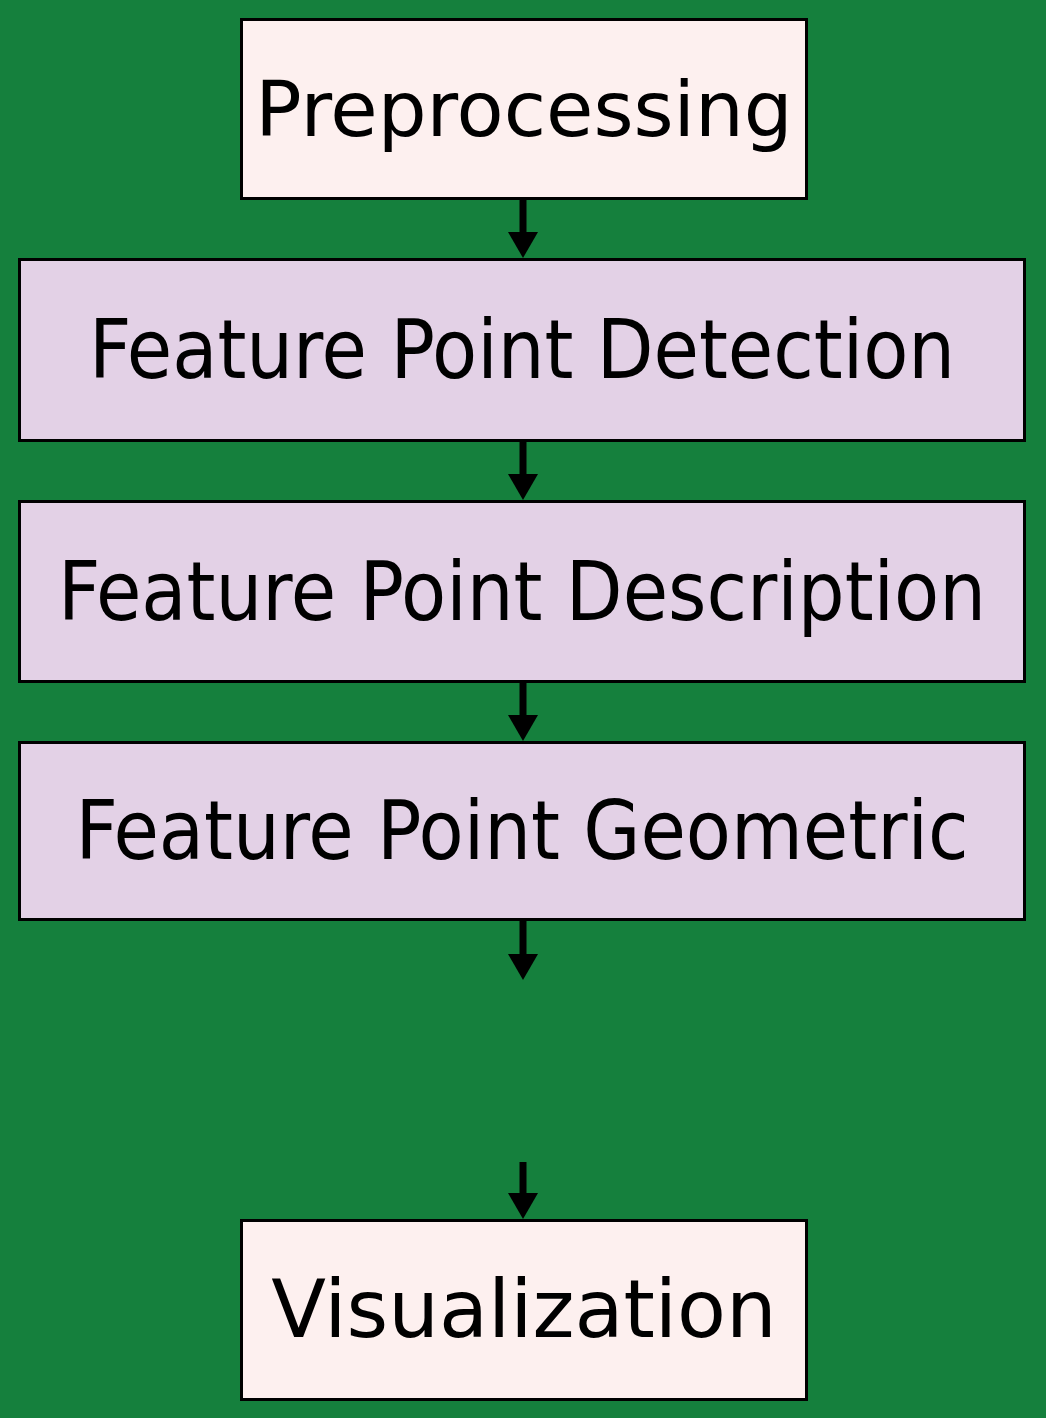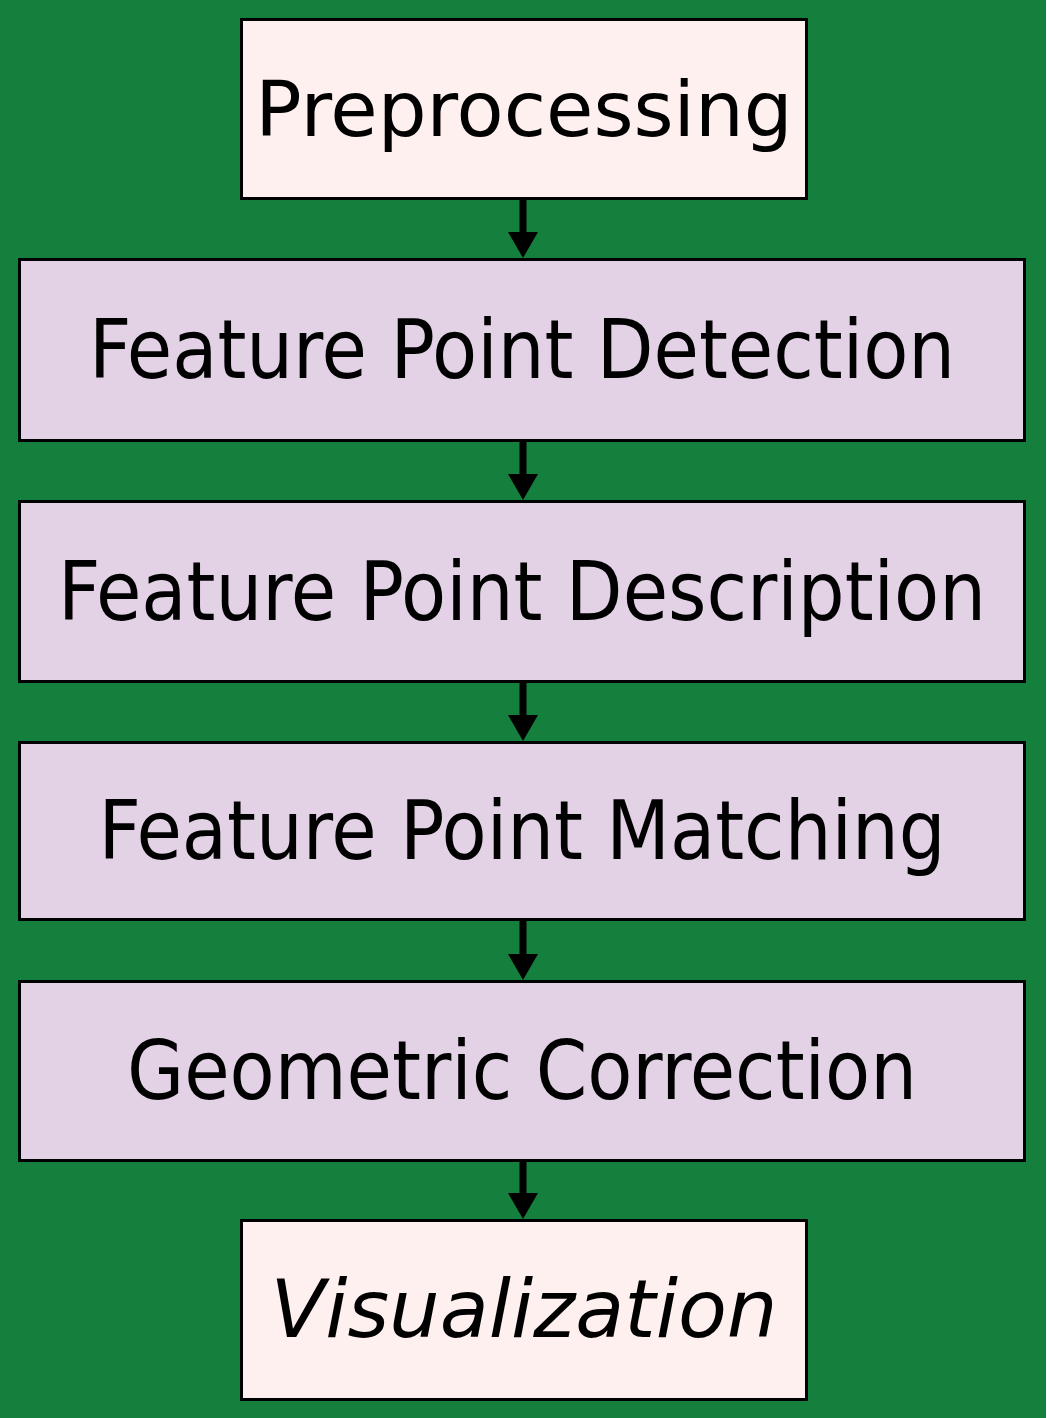--- a/index.html
+++ b/index.html
@@ -91,21 +91,18 @@
     <div class="node narrow fill-pink" style="left: 240px; top: 18px; width: 568px; height: 182px; background: rgb(253, 240, 239); border-color: rgb(0, 0, 0);">
       <span class="node-label" style="color: rgb(0, 0, 0); font-size: 77px;">Preprocessing</span>
     </div>
     <div class="node wide fill-lilac" style="left: 18px; top: 500px; width: 1008px; height: 183px; background: rgb(227, 209, 230); border-color: rgb(0, 0, 0);">
       <span class="node-label" style="color: rgb(0, 0, 0);">Feature Point Description</span>
     </div>
     <div class="node wide fill-lilac" style="left: 18px; top: 258px; width: 1008px; height: 184px; background: rgb(227, 209, 230); border-color: rgb(0, 0, 0);">
       <span class="node-label" style="color: rgb(0, 0, 0);">Feature Point Detection</span>
     </div>
     <div class="node wide fill-lilac" style="left: 18px; top: 741px; width: 1008px; height: 180px; background: rgb(227, 209, 230); border-color: rgb(0, 0, 0);">
-      <span class="node-label" style="color: rgb(0, 0, 0);">Feature Point Matching</span>
-    </div>
-    <div class="node wide fill-lilac" style="left: 18px; top: 980px; width: 1008px; height: 182px; background: rgb(227, 209, 230); border-color: rgb(0, 0, 0);">
-      <span class="node-label" style="color: rgb(0, 0, 0);">Geometric Correction</span>
+      <span class="node-label" style="color: rgb(0, 0, 0);">Feature Point Geometric</span>
     </div>
     <div class="node narrow fill-pink" style="left: 240px; top: 1219px; width: 568px; height: 182px; background: rgb(253, 240, 239); border-color: rgb(0, 0, 0);">
-      <span class="node-label" style="color: rgb(0, 0, 0); font-style: italic;">Visualization</span>
+      <span class="node-label" style="color: rgb(0, 0, 0);">Visualization</span>
     </div>
   </div>
 
 </body></html>

